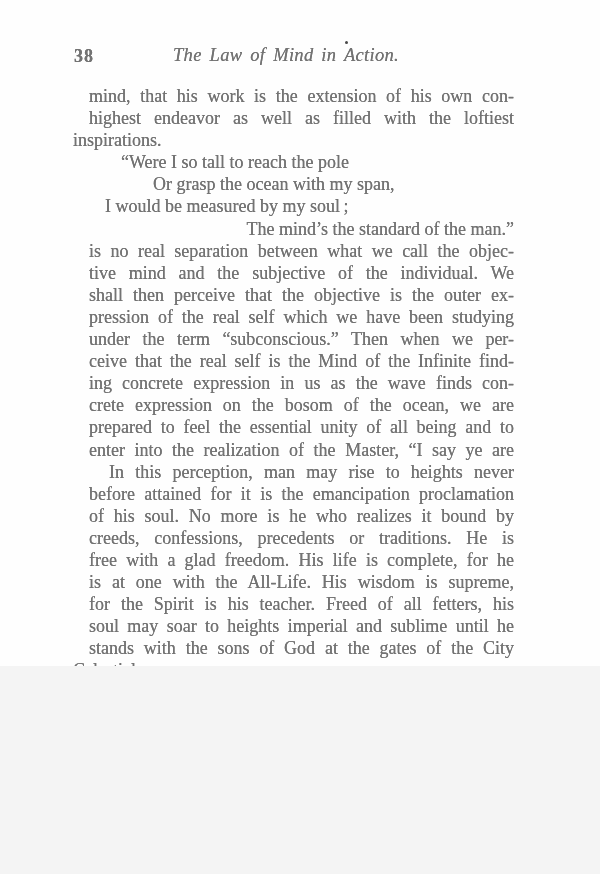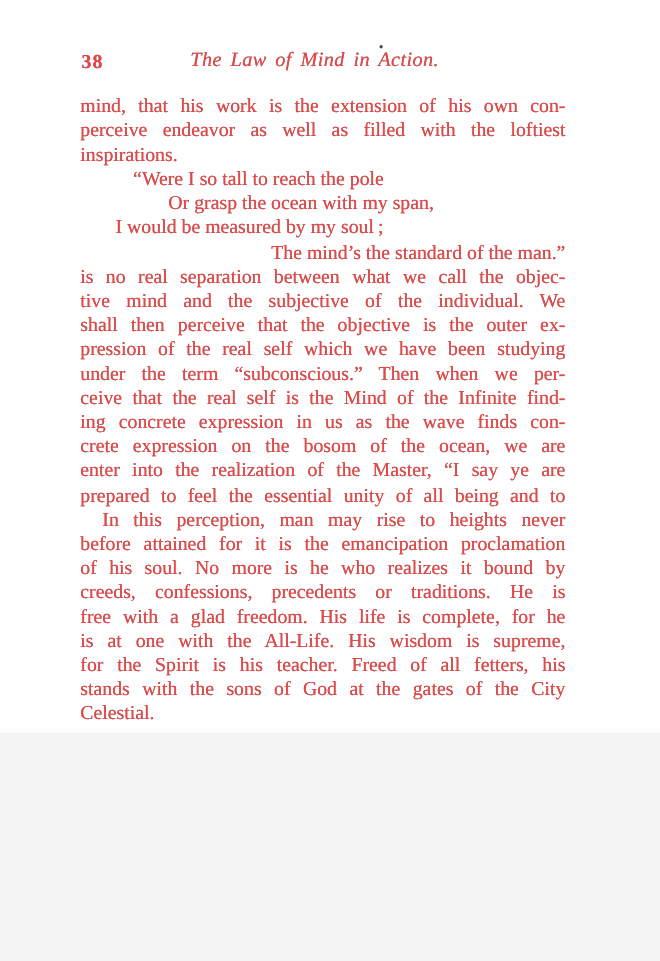--- a/index.html
+++ b/index.html
@@ -4,21 +4,21 @@
 <style>
   html,body{margin:0;padding:0;}
   body{
     width:600px;height:874px;
     background:#f4f4f4;
     font-family:"Liberation Serif","DejaVu Serif",serif;
   }
   .page{
     position:relative;width:600px;height:666px;
     background:#fefefe;overflow:hidden;
-    color:#ef4444;
+    color:#737373;
   }
   .page-number{
     position:absolute;left:74px;top:46px;
     font-size:18px;font-weight:bold;letter-spacing:1px;
     text-shadow:0 0 .4px rgba(20,20,20,.65);
   }
   .running-title{
     position:absolute;left:173px;top:45px;
     font-size:18.5px;font-style:italic;
     word-spacing:3px;letter-spacing:.3px;
@@ -28,70 +28,71 @@
     position:absolute;left:345px;top:41px;
     width:3px;height:3px;border-radius:50%;
     background:rgba(25,25,25,.8);
   }
   .text-block{
     position:absolute;left:73px;top:85px;width:441px;
     font-size:18px;line-height:22.1px;
     text-shadow:0 0 .4px rgba(20,20,20,.6);
   }
   .ln{white-space:nowrap;}
-  .j{ text-align:justify; text-align-last:justify; white-space:normal; }
+  .j{ text-align:justify; text-align-last:justify; white-space:normal;margin-left:16px; }
   .ind{padding-left:20px;}
   .pm1{padding-left:48px;}
   .pm2{padding-left:80px;}
   .pm3{padding-left:32px;}
   .pm4{padding-left:62px;text-align:right;}
 </style>
 </head>
 <body>
 
 <div class="page">
 
   <div class="page-number">38</div>
   <div class="running-title">The Law of Mind in Action.</div>
   <div class="speck"></div>
 
   <div class="text-block">
 
     <div>
       <div class="ln j">mind, that his work is the extension of his own con-</div>
-      <div class="ln j">perceive endeavor as well as filled with the loftiest</div>
+      <div class="ln j">highest endeavor as well as filled with the loftiest</div>
       <div class="ln">inspirations.</div>
     </div>
 
     <div>
       <div class="ln pm1">“Were I so tall to reach the pole</div>
       <div class="ln pm2">Or grasp the ocean with my span,</div>
       <div class="ln pm3">I would be measured by my soul ;</div>
       <div class="ln pm4">The mind’s the standard of the man.”</div>
     </div>
 
     <div>
       <div class="ln j">is no real separation between what we call the objec-</div>
       <div class="ln j">tive mind and the subjective of the individual.  We</div>
       <div class="ln j">shall then perceive that the objective is the outer ex-</div>
       <div class="ln j">pression of the real self which we have been studying</div>
       <div class="ln j">under the term “subconscious.”  Then when we per-</div>
       <div class="ln j">ceive that the real self is the Mind of the Infinite find-</div>
       <div class="ln j">ing concrete expression in us as the wave finds con-</div>
       <div class="ln j">crete expression on the bosom of the ocean, we are</div>
+      <div class="ln j">prepared to feel the essential unity of all being and to</div>
       <div class="ln j">enter into the realization of the Master, “I say ye are</div>
-      <div class="ln j">prepared to feel the essential unity of all being and to</div>
     </div>
 
     <div>
       <div class="ln j ind">In this perception, man may rise to heights never</div>
       <div class="ln j">before attained for it is the emancipation proclamation</div>
       <div class="ln j">of his soul.  No more is he who realizes it bound by</div>
       <div class="ln j">creeds, confessions, precedents or traditions.  He is</div>
       <div class="ln j">free with a glad freedom.  His life is complete, for he</div>
       <div class="ln j">is at one with the All-Life.  His wisdom is supreme,</div>
       <div class="ln j">for the Spirit is his teacher.  Freed of all fetters, his</div>
+      <div class="ln j">soul may soar to heights imperial and sublime until he</div>
       <div class="ln j">stands with the sons of God at the gates of the City</div>
       <div class="ln">Celestial.</div>
     </div>
 
   </div>
 </div>
 
 </body></html>

